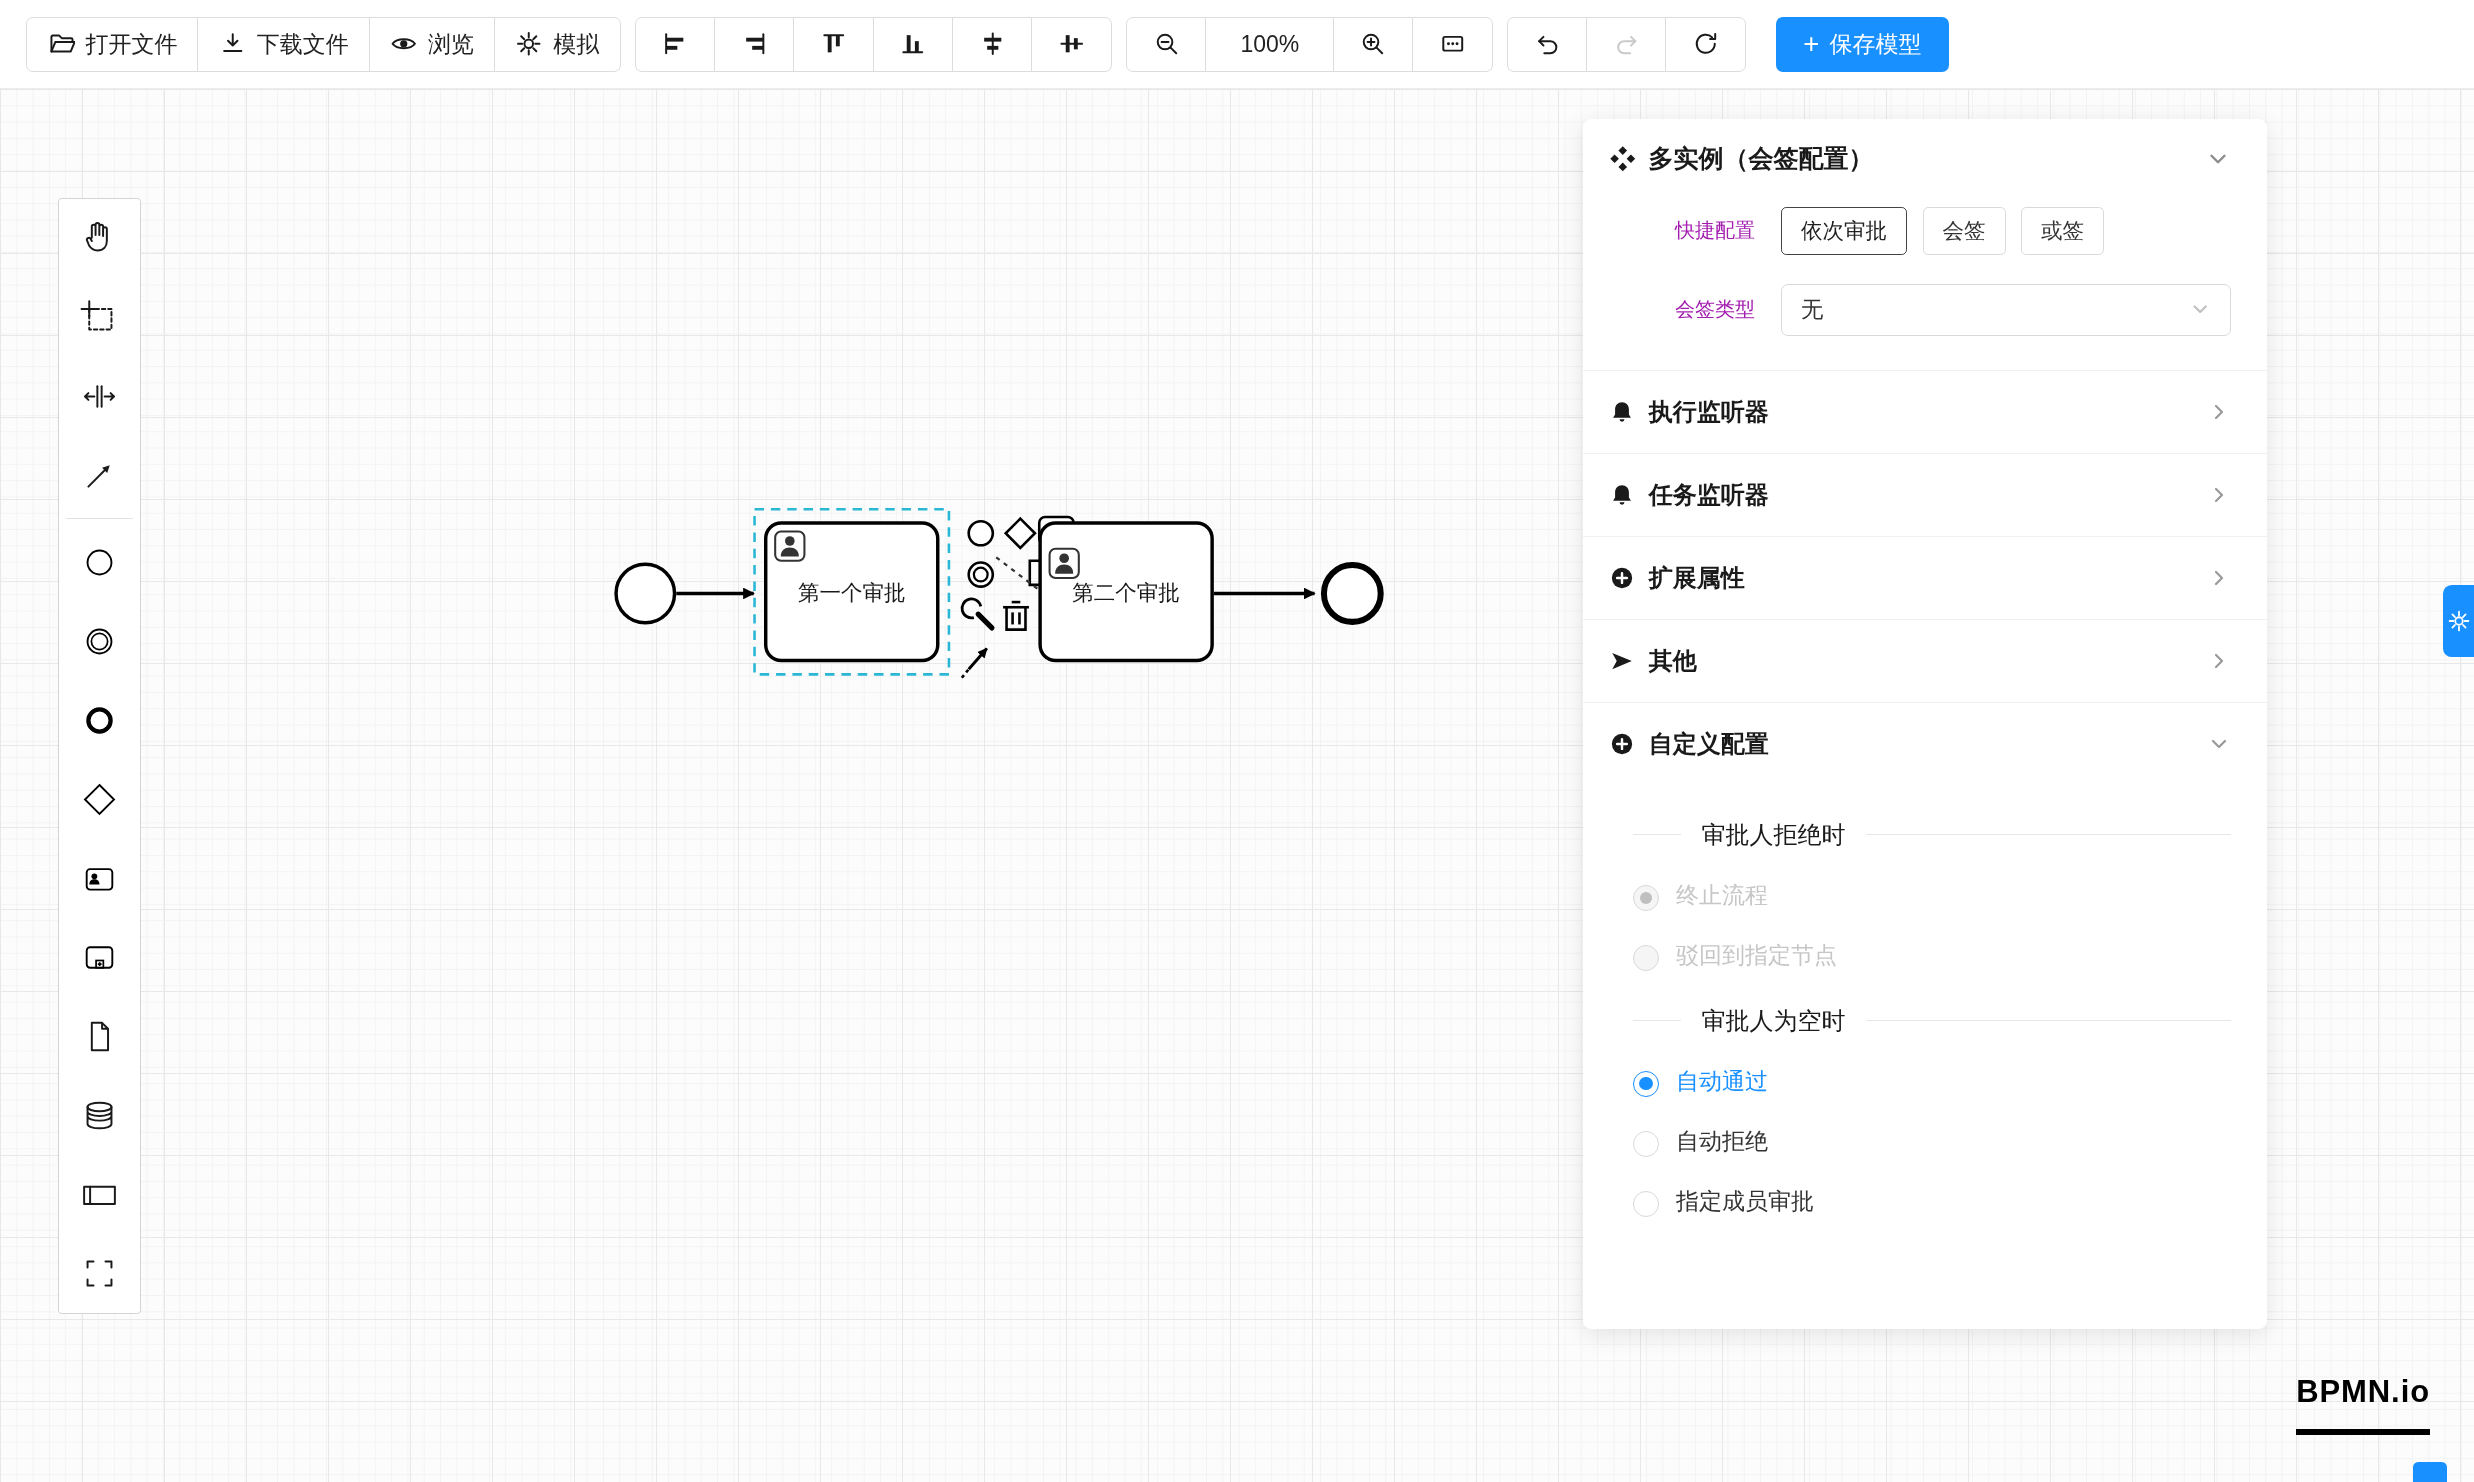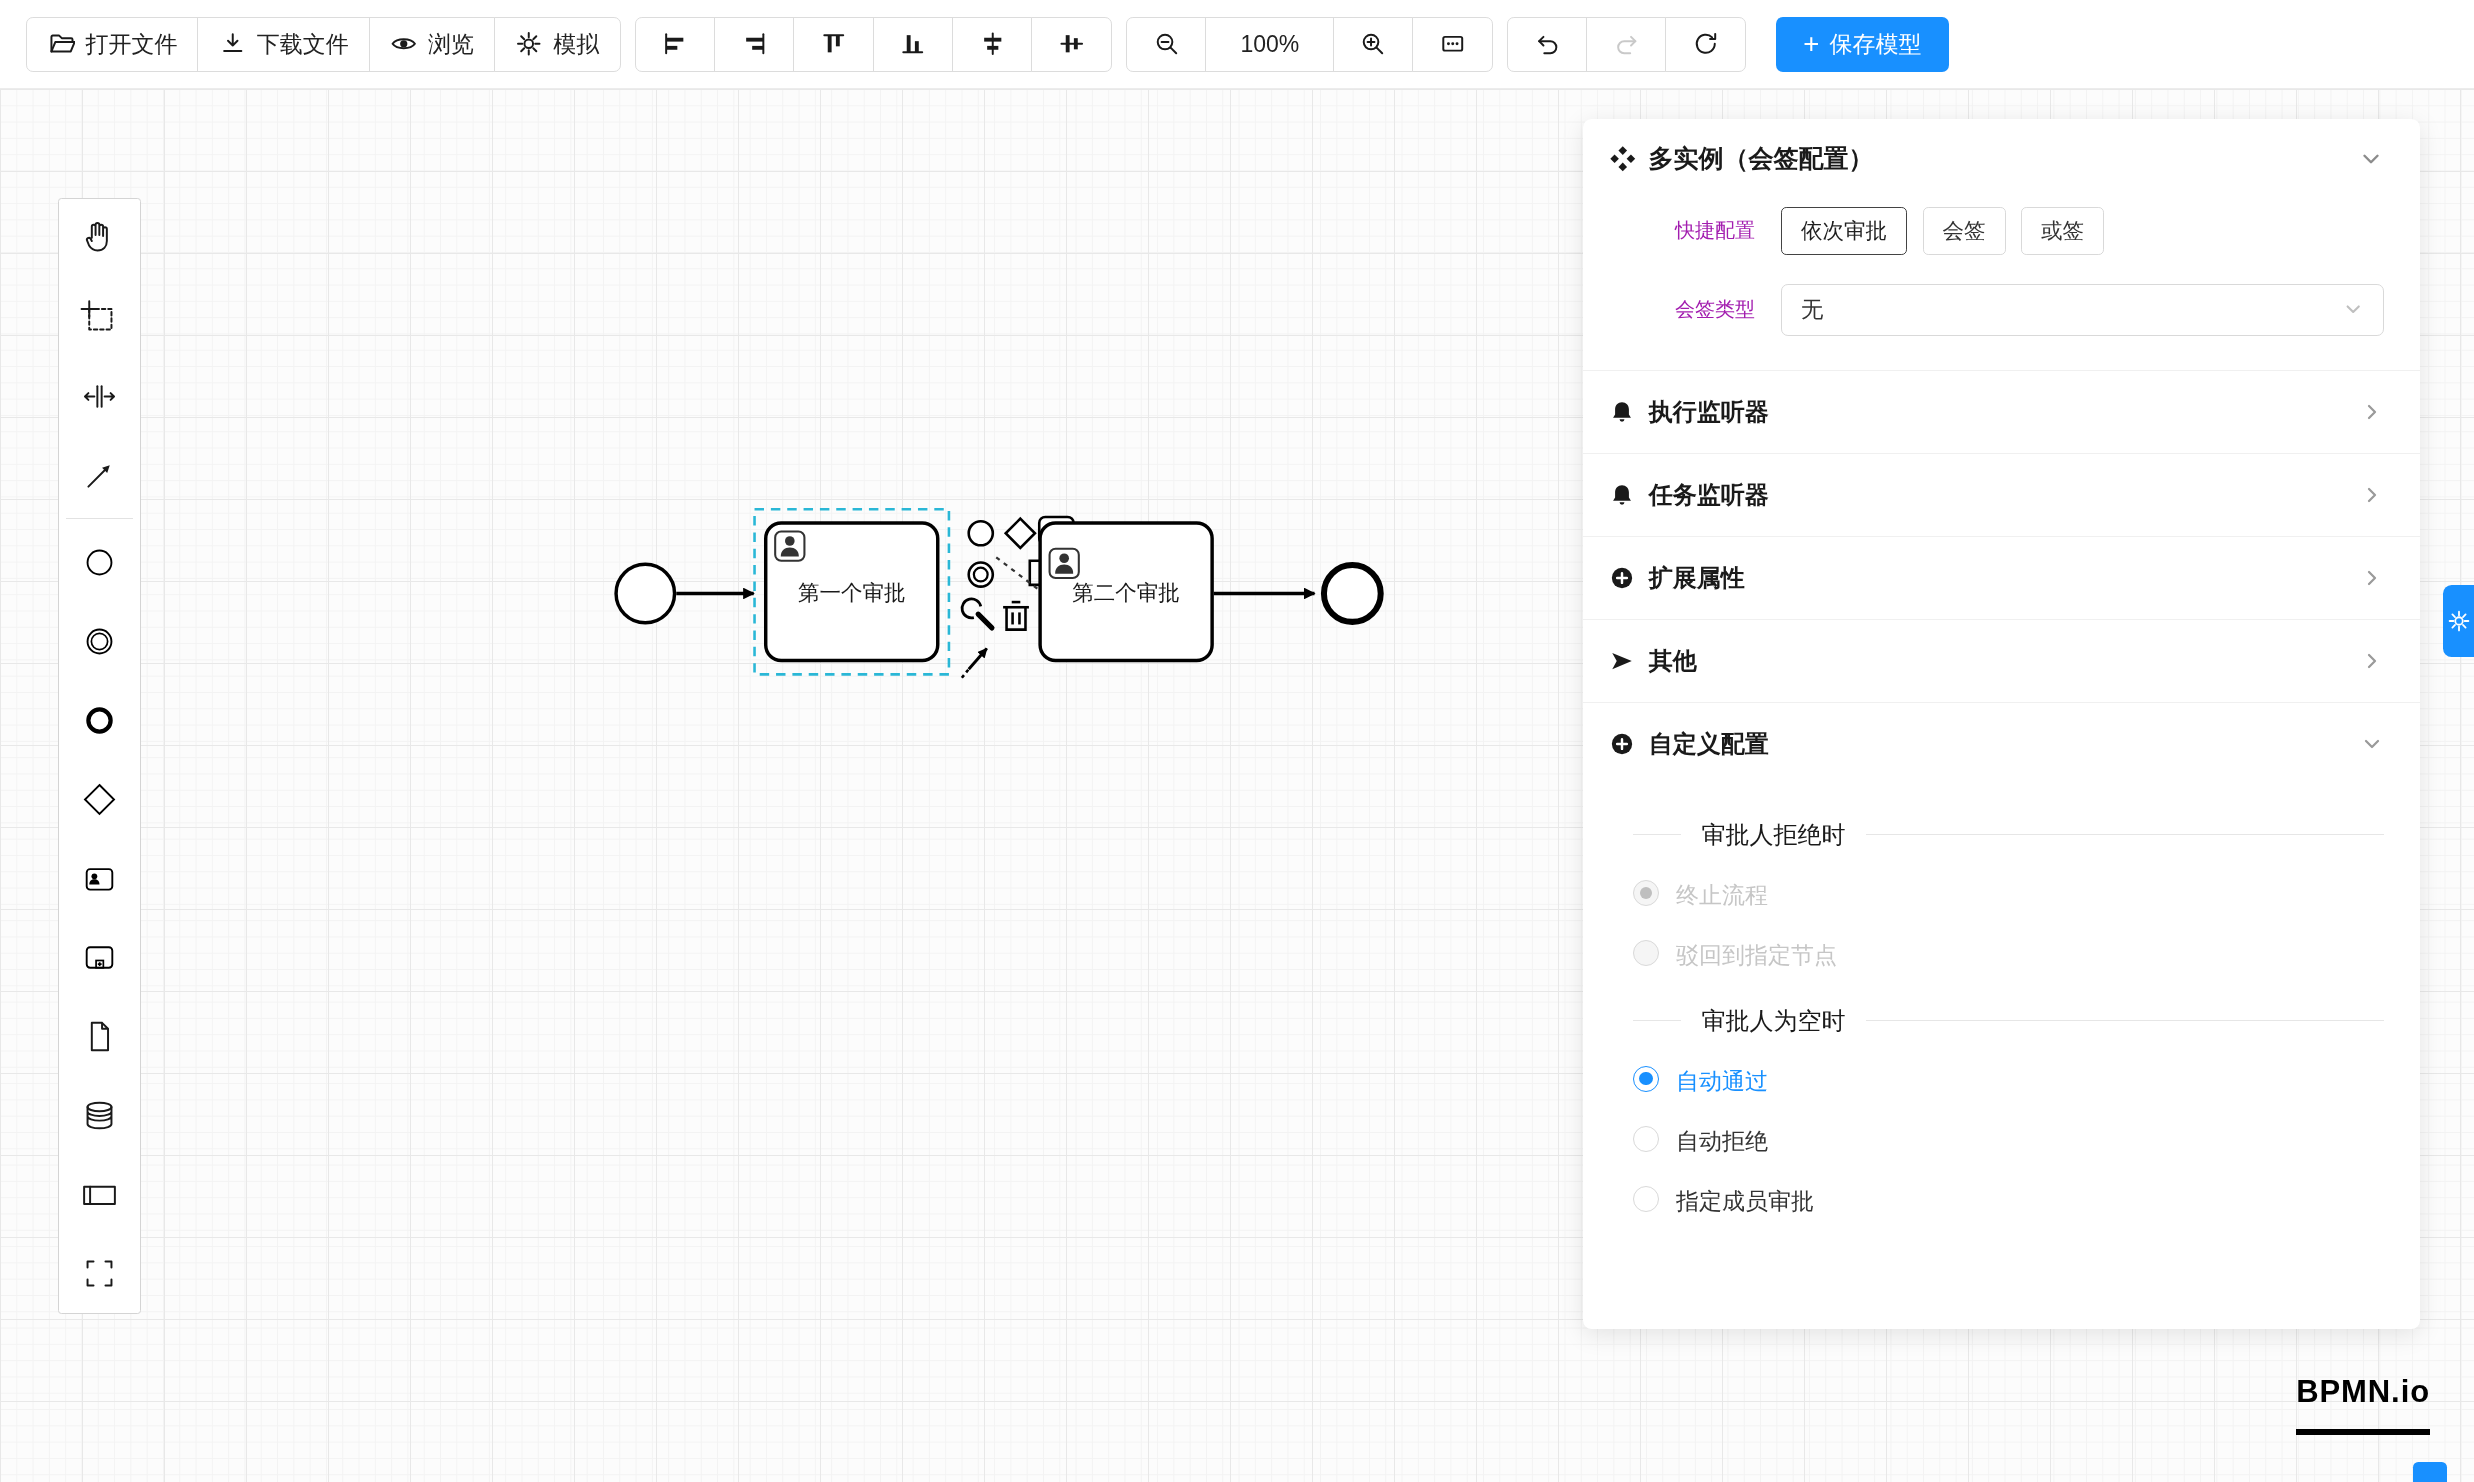--- a/index.html
+++ b/index.html
@@ -52,21 +52,21 @@
   
   .palette {
     position:absolute; left:58px; top:198px; width:83px; z-index:5;
     background:#fff; border:1.7px solid #d4d4d4; border-radius:3.4px;
   }
   .palette-item { height:79px; display:flex; align-items:center; justify-content:center; cursor:pointer; }
   .palette-sep { border-top:1.7px solid #e2e2e2; margin:3.4px 6.9px; }
 
   
   .props-panel {
-    position:absolute; left:1583px; top:119px; width:837px; height:1210px; z-index:6;
+    position:absolute; left:1583px; top:119px; width:684px; height:1210px; z-index:6;
     background:#fff; border-radius:8.6px; box-shadow:0 5.2px 24px rgba(0,0,0,.10);
     overflow:hidden;
   }
   .panel-header { display:flex; align-items:center; height:79px; padding:0 36px 0 26px; }
   .panel-title { font-weight:bold; font-size:25px; color:#1a1a1a; margin-left:12px; flex:1; }
   .form-row { display:flex; align-items:center; margin:8.6px 36px 26px 26px; }
   .form-label { width:146px; flex-shrink:0; text-align:right; font-size:20px; color:#a21caf; margin-right:26px; }
   .chip-group { display:flex; gap:15.5px; }
   .chip {
     height:48px; padding:16px 19px; border:1.7px solid #d9d9d9; border-radius:5.2px; background:#fff;
@@ -80,21 +80,21 @@
   }
   .section-row {
     display:flex; align-items:center; height:83px; padding:0 36px 0 26px;
     border-top:1.7px solid #f0f0f0; cursor:pointer;
   }
   .section-title { font-weight:bold; font-size:24px; color:#1a1a1a; margin-left:13.8px; flex:1; }
   .divider-text { display:flex; align-items:center; margin:34px 36px 12px 50px; }
   .dl-short { width:48px; height:1.7px; background:#e6e6e6; }
   .dl-long  { flex:1; height:1.7px; background:#e6e6e6; }
   .dl-label { margin:0 20.6px; font-weight:normal; font-size:24px; color:#1a1a1a; white-space:nowrap; }
-  .radio-row { display:flex; align-items:flex-start; gap:17px; margin:29px 36px 29px 50px; font-size:23px; color:#333; cursor:pointer; }
+  .radio-row { display:flex; align-items:flex-end; gap:17px; margin:29px 36px 29px 50px; font-size:23px; color:#333; cursor:pointer; }
   .radio { width:26px; height:26px; border-radius:50%; border:1.7px solid #d9d9d9; background:#fff; position:relative; flex-shrink:0; }
   .radio.checked-blue { border-color:#1890ff; }
   .radio.checked-blue::after { content:""; position:absolute; inset:5.2px; border-radius:50%; background:#1890ff; }
   .radio.disabled { background:#f5f5f5; }
   .radio.disabled.checked::after { content:""; position:absolute; inset:6px; border-radius:50%; background:#bfbfbf; }
   .radio-row.disabled { color:#c6c6c6; cursor:default; }
   .radio-row.blue { color:#1890ff; }
 
   
   .gear-tab {

